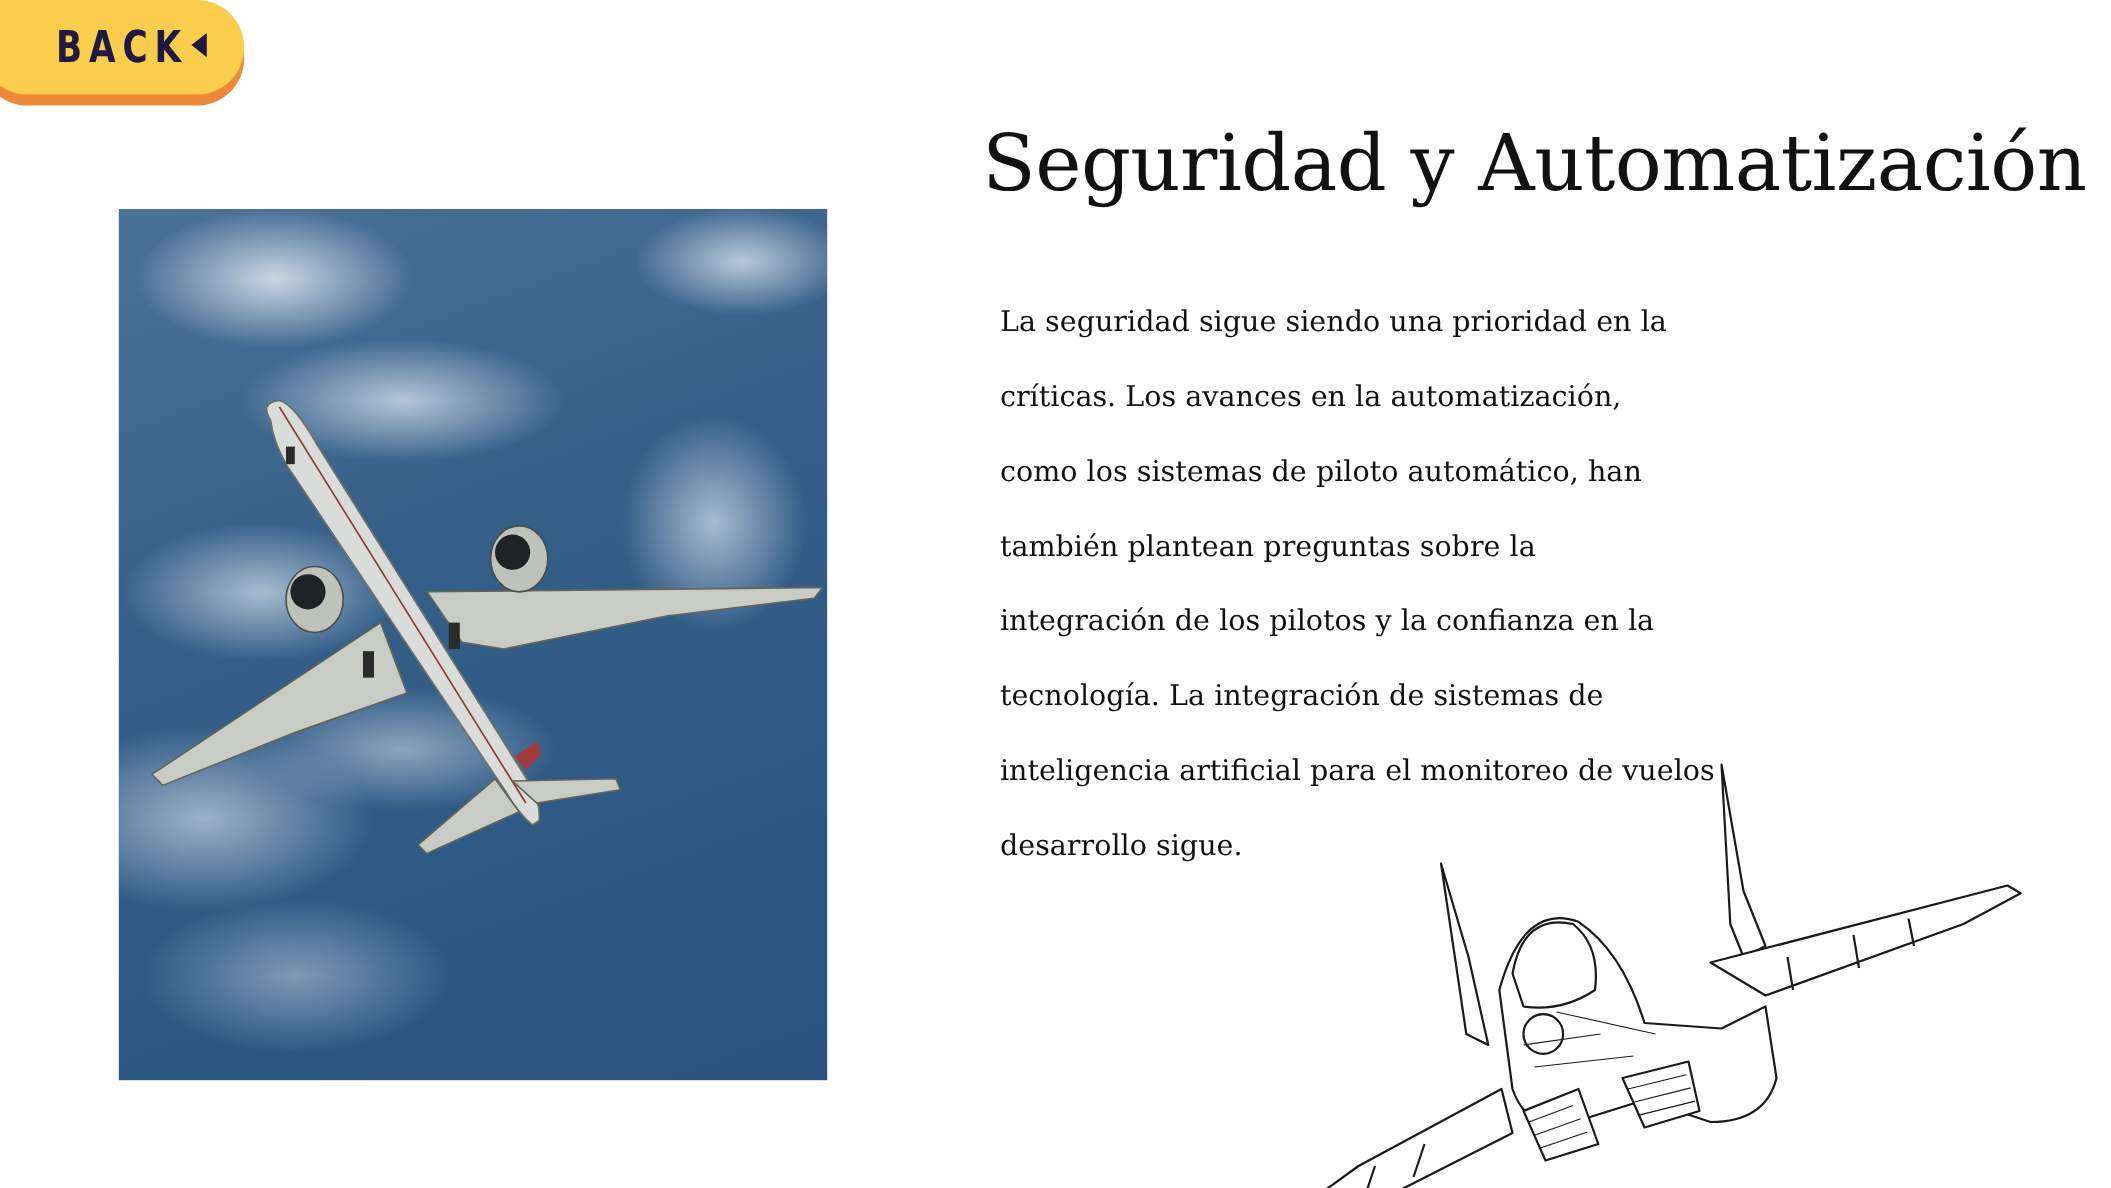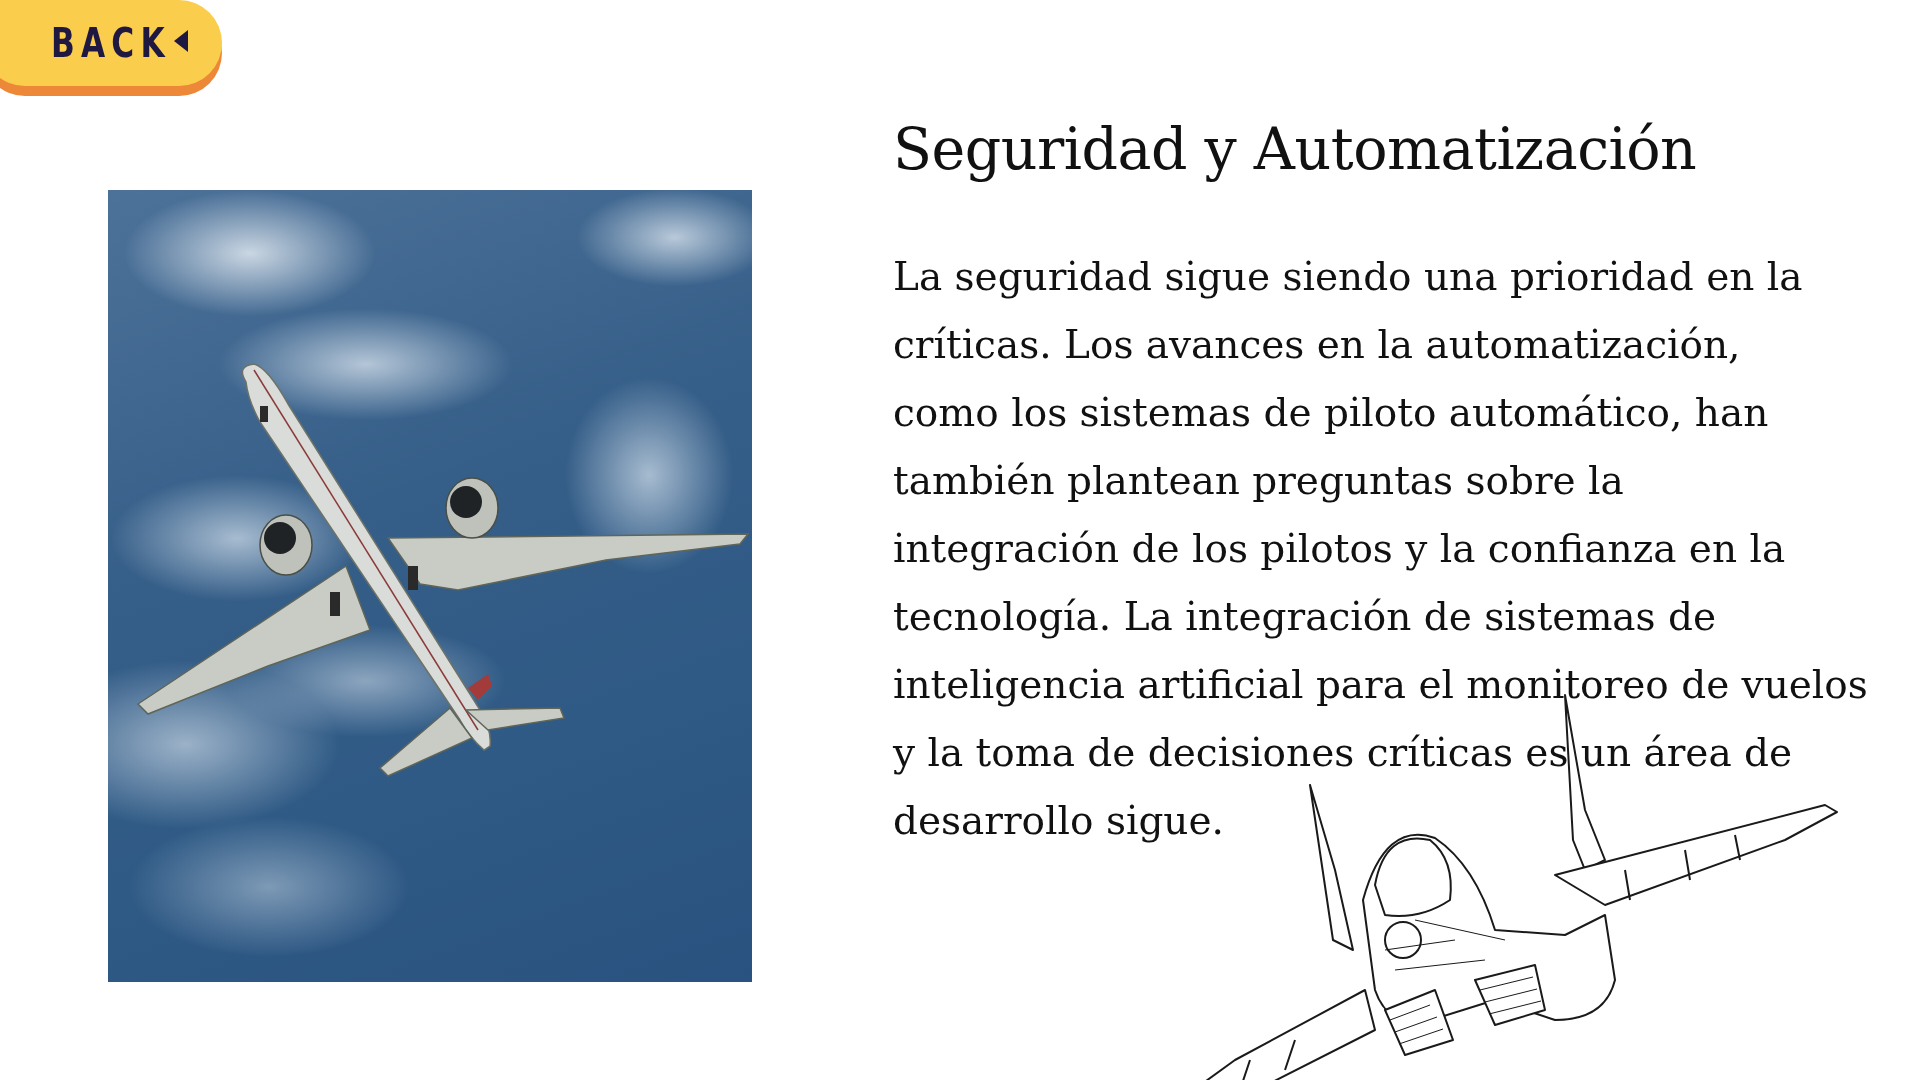--- a/index.html
+++ b/index.html
@@ -24,23 +24,23 @@
              radial-gradient(ellipse 210px 80px at 40% 22%, rgba(210,222,233,0.8), rgba(210,222,233,0) 70%),
              radial-gradient(ellipse 120px 140px at 84% 36%, rgba(205,219,232,0.75), rgba(205,219,232,0) 70%),
              radial-gradient(ellipse 180px 90px at 20% 44%, rgba(205,219,232,0.75), rgba(205,219,232,0) 70%),
              radial-gradient(ellipse 220px 120px at 12% 70%, rgba(200,214,228,0.7), rgba(200,214,228,0) 70%),
              radial-gradient(ellipse 200px 80px at 40% 62%, rgba(200,214,228,0.6), rgba(200,214,228,0) 70%),
              radial-gradient(ellipse 200px 100px at 25% 88%, rgba(190,206,222,0.55), rgba(190,206,222,0) 70%),
              linear-gradient(160deg, #4d7299 0%, #355e88 40%, #2f5a85 70%, #2a5280 100%); }
   .photo svg { position:absolute; left:0; top:0; }
 
   .title { position:absolute; left:893px; top:104px; margin:0; font-weight:normal;
-           font-size:57px; line-height:90px; white-space:nowrap; color:#111; letter-spacing:-0.5px; }
-  .body-text { position:absolute; left:893px; top:243px; width:990px; margin:0;
-               font-size:39px; line-height:68px; color:#111; z-index:2; }
+           font-size:71px; line-height:90px; white-space:nowrap; color:#111; letter-spacing:-0.5px; }
+  .body-text { position:absolute; left:893px; top:243px; width:990px; margin:16px;
+               font-size:26px; line-height:68px; color:#111; z-index:2; }
   .body-text span { display:block; white-space:nowrap; }
 
   .jet-sketch { position:absolute; left:1085px; top:690px; width:800px; height:390px; z-index:3; pointer-events:none; }
 </style>
 </head>
 <body>
 
 <div class="back-btn">
   <span class="back-label">BACK</span>
   <span class="back-arrow"></span>
@@ -74,21 +74,20 @@
 <h1 class="title">Seguridad y Automatización</h1>
 
 <p class="body-text">
   <span>La seguridad sigue siendo una prioridad en la</span>
   <span>críticas. Los avances en la automatización,</span>
   <span>como los sistemas de piloto automático, han</span>
   <span>también plantean preguntas sobre la</span>
   <span>integración de los pilotos y la confianza en la</span>
   <span>tecnología. La integración de sistemas de</span>
   <span>inteligencia artificial para el monitoreo de vuelos</span>
-  <span>y la toma de decisiones críticas es un área de</span>
   <span>desarrollo sigue.</span>
 </p>
 
 <svg class="jet-sketch" viewBox="0 0 800 390">
   <g fill="none" stroke="#1a1a1a" stroke-width="2" stroke-linejoin="round">
 
     <path d="M225 95 L250 180 L268 260 L248 250 Z" fill="#fff"></path>
 
     <path d="M480 5 L500 120 L520 170 L500 180 L488 150 Z" fill="#fff"></path>
 

